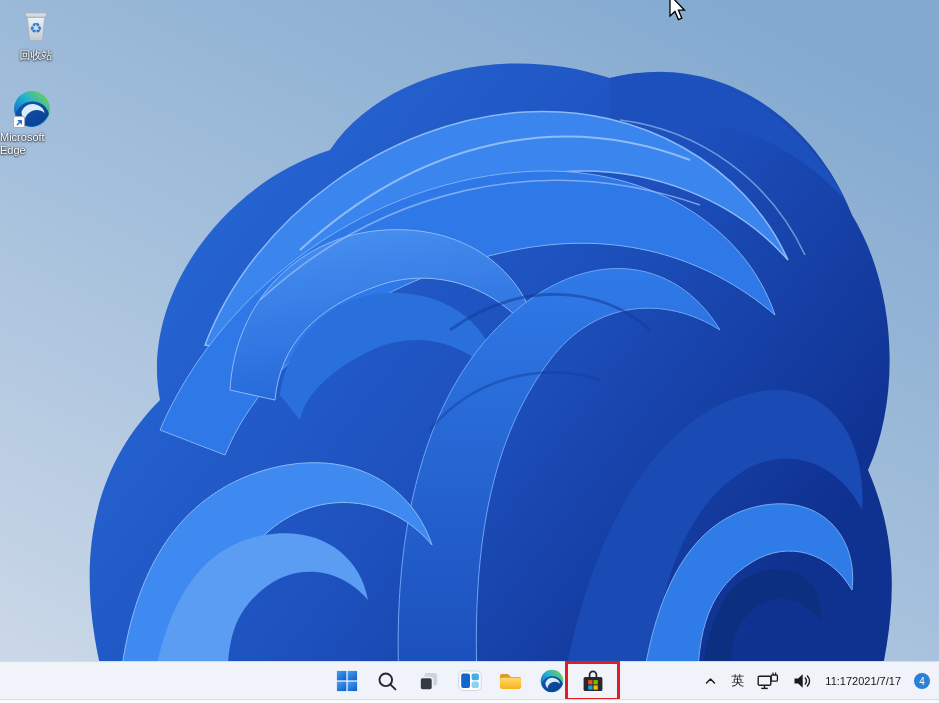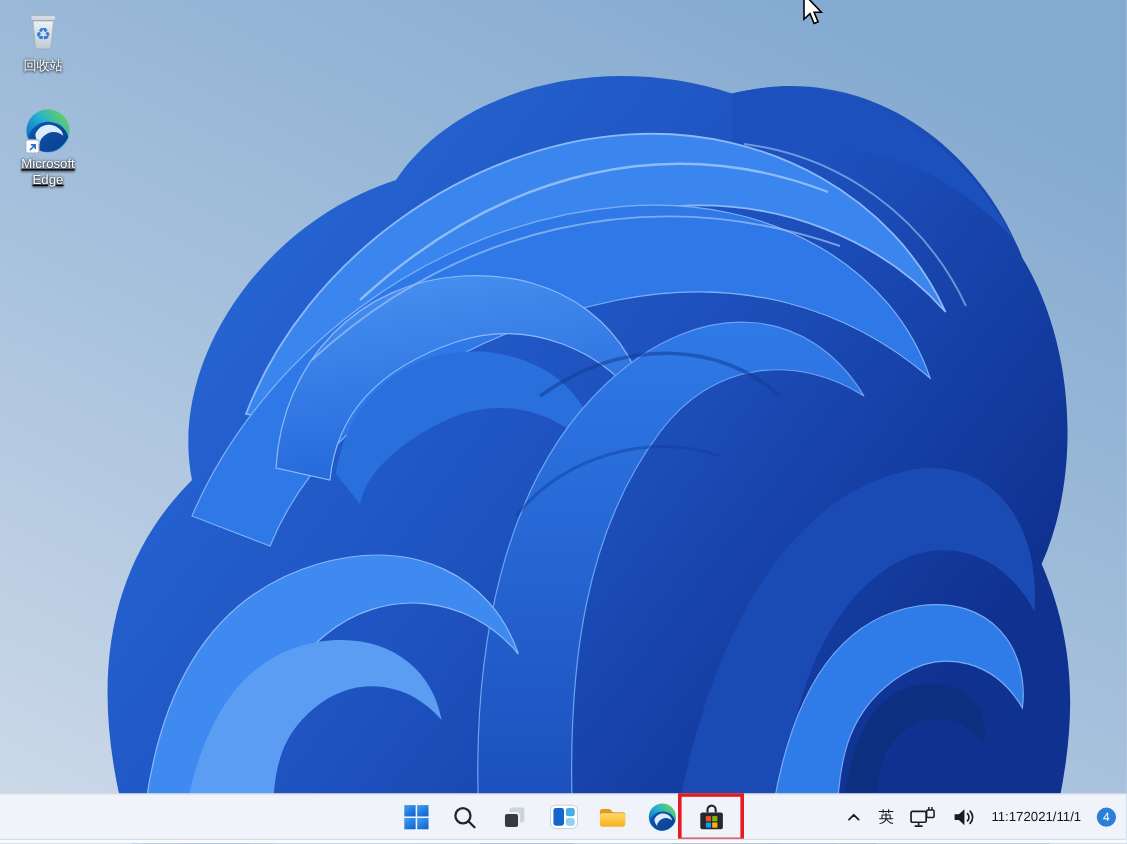--- a/index.html
+++ b/index.html
@@ -8,24 +8,24 @@
 
   .screen { position:relative; width:939px; height:703px; overflow:hidden; background:#9db9d8; }
 
   
   .wallpaper { position:absolute; inset:0; z-index:0; }
   .wallpaper svg { display:block; width:100%; height:100%; }
 
   
   .desktop-icon { position:absolute; width:64px; display:flex; flex-direction:column; align-items:center; gap:3px; z-index:2; cursor:default; }
   .desktop-icon .glyph { width:38px; height:38px; display:flex; align-items:center; justify-content:center; position:relative; }
-  .desktop-icon .label { color:#fff; font-size:11px; line-height:13px; text-align:center;
+  .desktop-icon .label { color:#fff; font-size:11px; line-height:13px; 
       text-shadow:0 0 2px rgba(0,0,0,.85), 0 1px 2px rgba(0,0,0,.7); }
   .icon-recycle { left:4px; top:8px; }
-  .icon-edge-desktop { left:8px; top:90px;text-decoration:underline; }
+  .icon-edge-desktop { left:0; top:90px; }
   .shortcut-badge { position:absolute; left:0px; bottom:0px; width:12px; height:12px; background:#fff;
       border:1px solid #9fb0c0; border-radius:2px; display:flex; align-items:center; justify-content:center; }
 
   
   .cursor { position:absolute; left:667px; top:-6px; z-index:50; pointer-events:none; }
 
   
   .taskbar { position:absolute; left:0; right:0; bottom:0; height:42px; background:#f0f3f9;
       border-top:1px solid rgba(70,80,95,.14); z-index:10; }
   .taskbar-bottom-strip { position:absolute; left:0; right:0; bottom:0; height:4px; background:#fafbfd;
@@ -255,21 +255,21 @@
       <div class="tray-item">
         <svg width="19" height="18" viewBox="0 0 19 18">
           <path d="M1.5,6.6 h3.6 l4.6,-4.3 v13.4 L5.1,11.4 H1.5 Z" fill="#1b1b1b"></path>
           <path d="M12.2,6 a4.2,4.2 0 0 1 0,6" fill="none" stroke="#1b1b1b" stroke-width="1.4" stroke-linecap="round"></path>
           <path d="M14.4,3.9 a7.2,7.2 0 0 1 0,10.2" fill="none" stroke="#1b1b1b" stroke-width="1.4" stroke-linecap="round"></path>
         </svg>
       </div>
 
       <div class="tray-item clock">
         <div>11:17</div>
-        <div>2021/11/1</div>
+        <div>2021/7/17</div>
       </div>
 
       <div class="badge">4</div>
 
     </div>
 
     <div class="taskbar-bottom-strip"></div>
   </div>
 
 </div>

